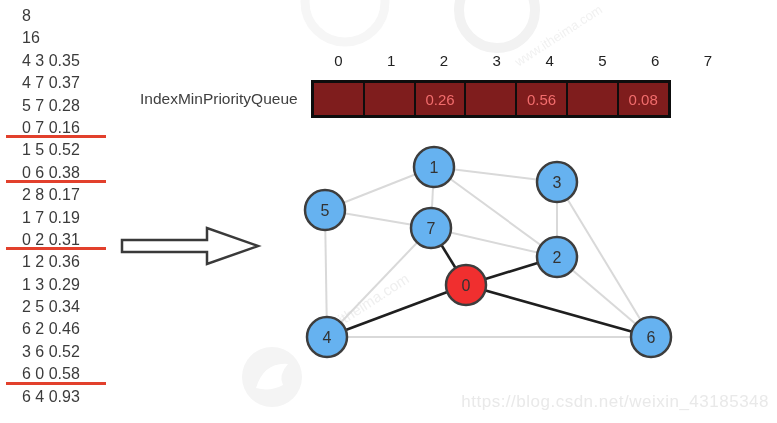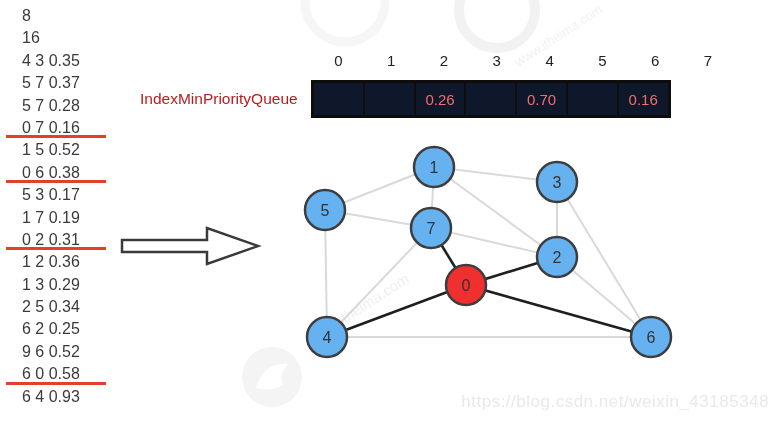--- a/index.html
+++ b/index.html
@@ -10,27 +10,27 @@
   #edge-list { position:absolute; left:22px; top:5px; font-size:16px; color:#3b3b3b; }
   .edge-line { position:relative; height:22.4px; line-height:22.4px; white-space:pre; }
   .edge-line.underlined::after { content:""; position:absolute; left:-16px; width:100px; height:3px;
     bottom:1px; background:var(--ul,#e2402c); }
 
   
   #arrow-box { position:absolute; left:118px; top:224px; }
 
   
   #queue-label { position:absolute; left:140px; top:81px; height:36px; line-height:36px;
-    font-size:15.5px; color:#b91c1c; }
+    font-size:15.5px; color:#404040; }
   #queue-indices { position:absolute; left:312px; top:52px; display:flex; }
   #queue-indices span { width:52.8px; text-align:center; font-size:15px; color:#222; }
   #queue-cells { position:absolute; left:311px; top:80px; display:flex; border:1px solid #0d0d0d; }
   .q-cell { width:52.8px; height:36px; border:2px solid #0d0d0d; margin-left:-2px;
     display:flex; align-items:center; justify-content:center;
-    font-size:15px; color:var(--val,#f26d6d); background:#0f172a; }
+    font-size:15px; color:var(--val,#f26d6d); background:#7f1d1d; }
   .q-cell:first-child { margin-left:0; }
 
   
   #bg-decor, #graph-svg { position:absolute; left:0; top:0; }
   .wm-diag { position:absolute; color:#efefef; font-size:15px; transform:rotate(-33deg); white-space:nowrap; }
   #wm-diag-2 { font-size:13px; color:#f1f1f1; }
 
   
   #wm-url { position:absolute; right:8px; bottom:11px; font-size:17px; color:#e9e9e9; letter-spacing:.5px; }
 </style>
@@ -45,33 +45,33 @@
     <circle cx="272" cy="377" r="30" fill="#f4f4f4"></circle>
     <path d="M256 388 q8 -26 32 -24 q-10 11 -5 21 q-13 7 -27 3 Z" fill="#ffffff"></path>
   </svg>
   <span class="wm-diag" id="wm-diag-1" style="left:300px; top:300px;">www.itheima.com</span>
   <span class="wm-diag" id="wm-diag-2" style="left:508px; top:28px;">www.itheima.com</span>
 
   <div id="edge-list">
       <div class="edge-line">8</div>
       <div class="edge-line">16</div>
       <div class="edge-line">4 3 0.35</div>
-      <div class="edge-line">5 7 0.37</div>
+      <div class="edge-line">4 7 0.37</div>
       <div class="edge-line">5 7 0.28</div>
       <div class="edge-line underlined">0 7 0.16</div>
       <div class="edge-line">1 5 0.52</div>
       <div class="edge-line underlined">0 6 0.38</div>
-      <div class="edge-line">5 3 0.17</div>
+      <div class="edge-line">2 8 0.17</div>
       <div class="edge-line">1 7 0.19</div>
       <div class="edge-line underlined">0 2 0.31</div>
       <div class="edge-line">1 2 0.36</div>
       <div class="edge-line">1 3 0.29</div>
       <div class="edge-line">2 5 0.34</div>
-      <div class="edge-line">6 2 0.25</div>
-      <div class="edge-line">9 6 0.52</div>
+      <div class="edge-line">6 2 0.46</div>
+      <div class="edge-line">3 6 0.52</div>
       <div class="edge-line underlined">6 0 0.58</div>
       <div class="edge-line">6 4 0.93</div>
     </div>
 
   <svg id="arrow-box" width="150" height="46">
     <polygon points="4,16 89,16 89,4 140,22 89,40 89,28 4,28" fill="#ffffff" stroke="#3a3a3a" stroke-width="2.5" stroke-linejoin="miter"></polygon>
   </svg>
 
   <div id="queue-label">IndexMinPriorityQueue</div>
   <div id="queue-indices">
@@ -82,23 +82,23 @@
       <span>4</span>
       <span>5</span>
       <span>6</span>
       <span>7</span>
     </div>
   <div id="queue-cells">
       <div class="q-cell"></div>
       <div class="q-cell"></div>
       <div class="q-cell">0.26</div>
       <div class="q-cell"></div>
-      <div class="q-cell">0.70</div>
+      <div class="q-cell">0.56</div>
       <div class="q-cell"></div>
-      <div class="q-cell">0.16</div>
+      <div class="q-cell">0.08</div>
     </div>
 
   <svg id="graph-svg" width="777" height="423">
       <line x1="327" y1="337" x2="325" y2="210" stroke="#d9d9d9" stroke-width="2"></line>
       <line x1="327" y1="337" x2="431" y2="228" stroke="#d9d9d9" stroke-width="2"></line>
       <line x1="325" y1="210" x2="431" y2="228" stroke="#d9d9d9" stroke-width="2"></line>
       <line x1="434" y1="167" x2="325" y2="210" stroke="#d9d9d9" stroke-width="2"></line>
       <line x1="434" y1="167" x2="431" y2="228" stroke="#d9d9d9" stroke-width="2"></line>
       <line x1="434" y1="167" x2="557" y2="257" stroke="#d9d9d9" stroke-width="2"></line>
       <line x1="434" y1="167" x2="557" y2="182" stroke="#d9d9d9" stroke-width="2"></line>

